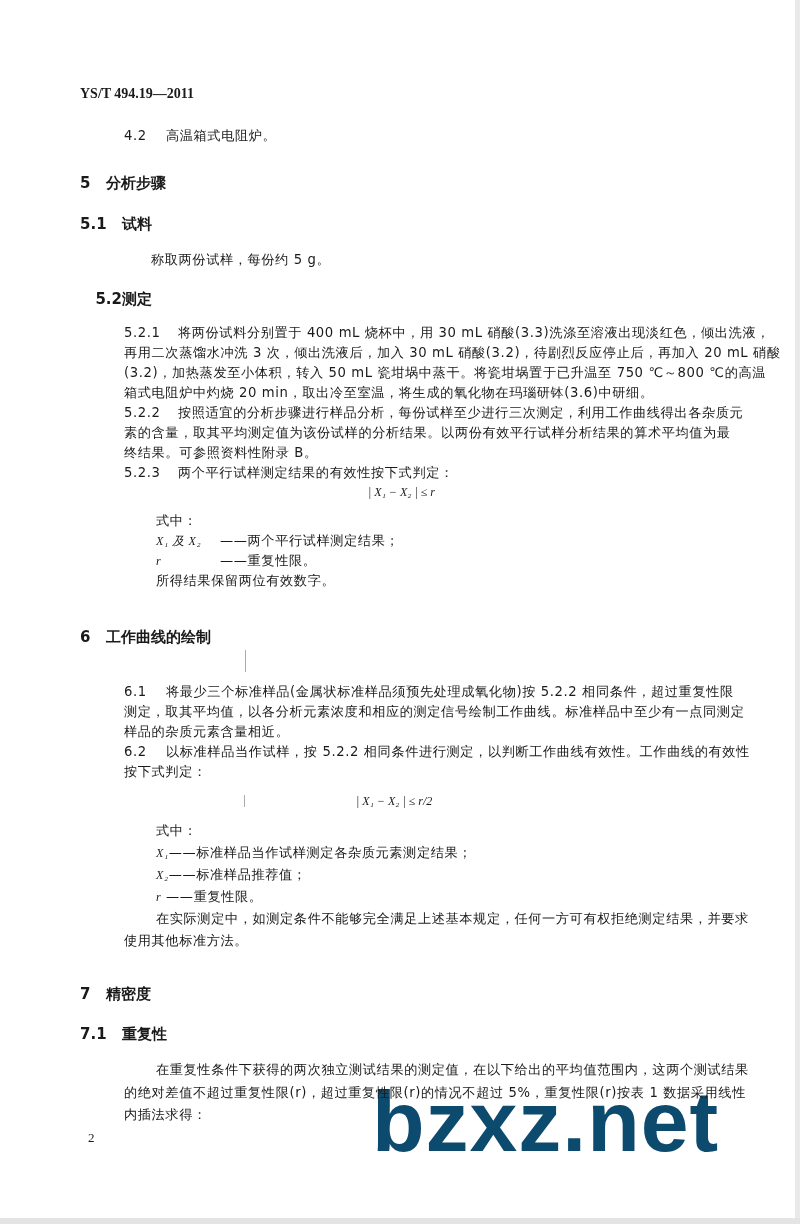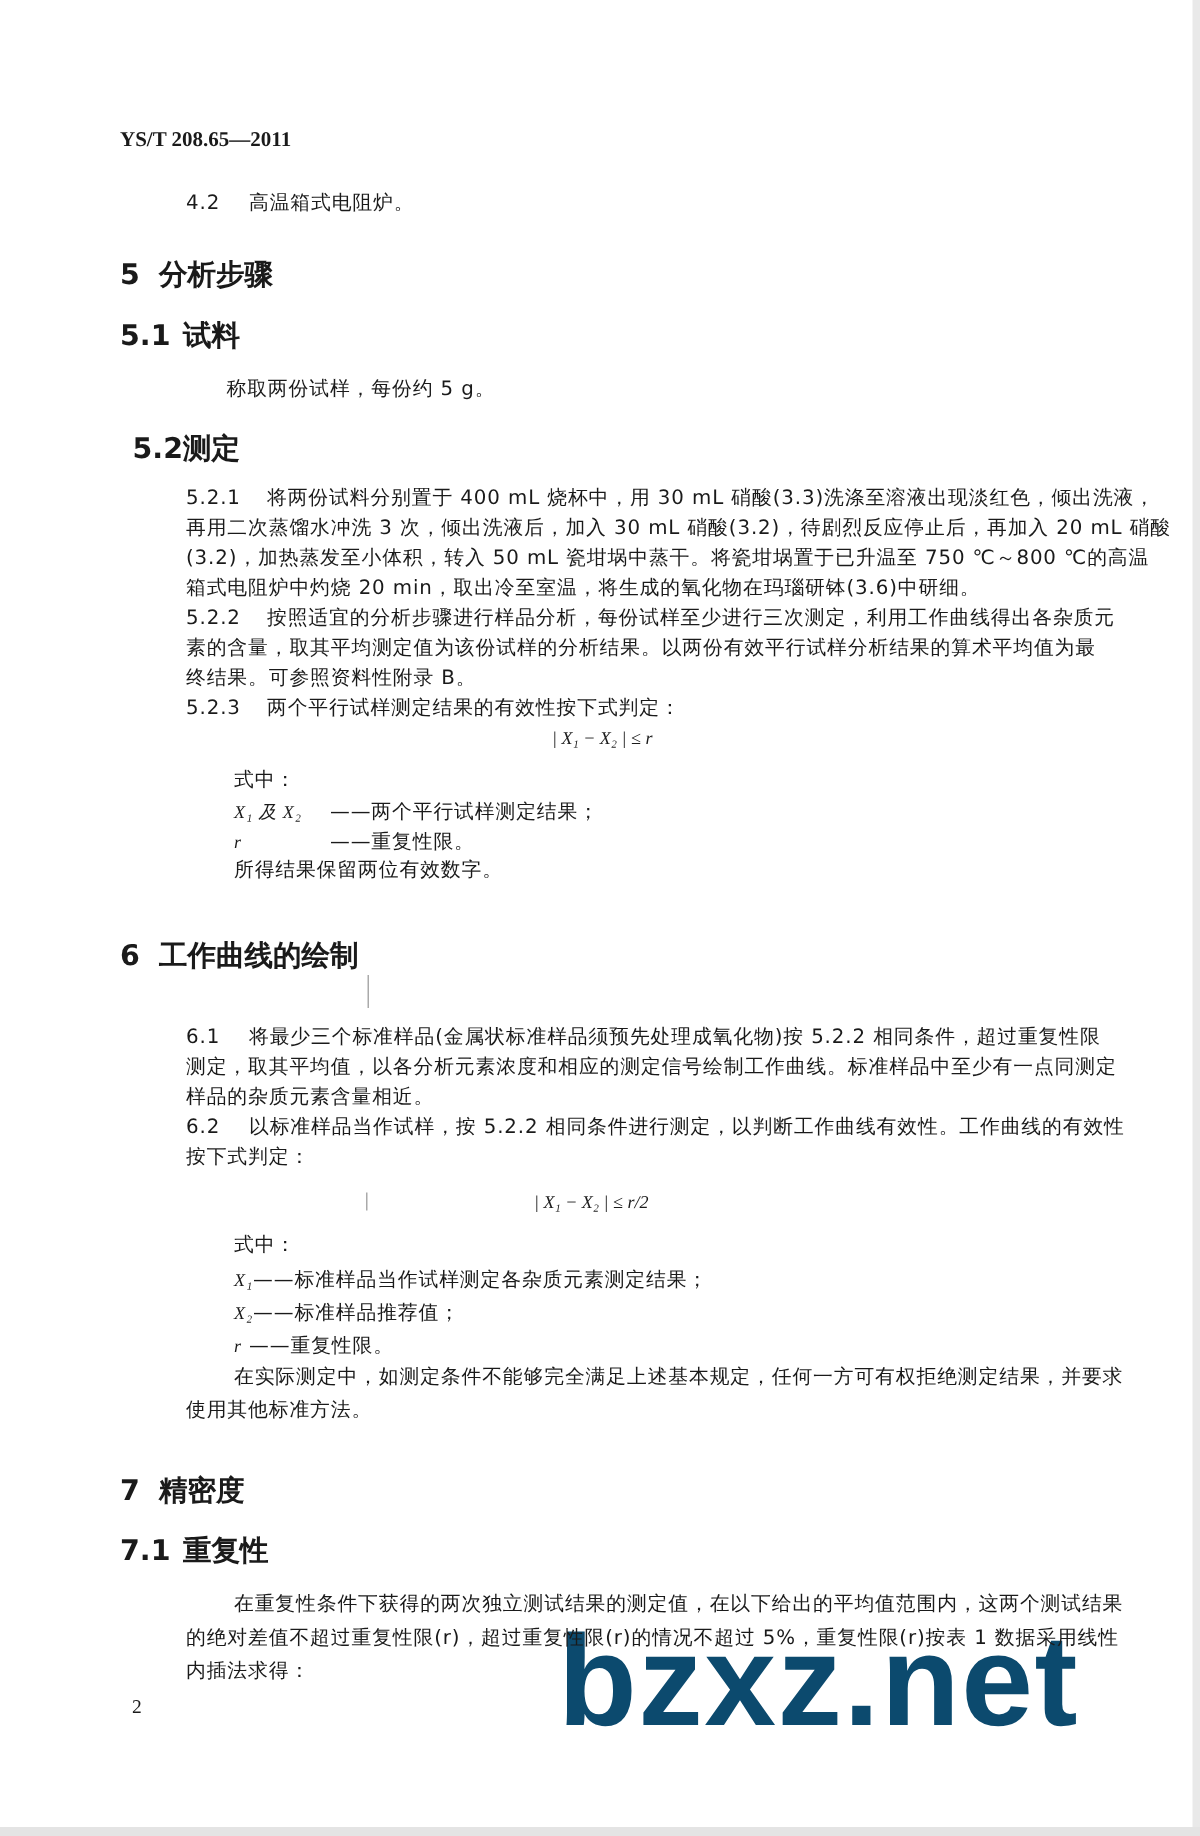--- a/index.html
+++ b/index.html
@@ -8,36 +8,36 @@
     font-family: "DejaVu Serif", "Liberation Serif", serif; color: #1a1a1a;
   }
   .page-edge-right { position: absolute; left: 795px; top: 0; width: 5px; height: 1224px; background: #e9e9e9; }
   .page-edge-bottom { position: absolute; left: 0; top: 1218px; width: 800px; height: 6px; background: #e4e4e4; }
   .watermark {
     position: absolute; left: 372px; top: 1078px; font-family: "Liberation Sans", "DejaVu Sans", sans-serif;
     font-weight: bold; font-size: 86px; color: #0c4a6e; letter-spacing: 1px; line-height: 1;
   }
   .line { position: absolute; white-space: nowrap; font-size: 14px; line-height: 18px; }
   .hdr { font-family: "Liberation Serif", "DejaVu Serif", serif; font-weight: bold; font-size: 14px; }
-  .h { font-family: "DejaVu Sans", "Liberation Sans", sans-serif; font-weight: bold; font-size: 19px; }
+  .h { font-family: "DejaVu Sans", "Liberation Sans", sans-serif; font-weight: bold; font-size: 15px; }
   .sec-num { display: inline-block; width: 26px; font-family: "DejaVu Sans", sans-serif; }
   .sub-num { display: inline-block; width: 42px; font-family: "DejaVu Sans", sans-serif; }
   .body { font-family: "DejaVu Sans", "Liberation Sans", sans-serif; font-size: 13.2px; letter-spacing: 0.6px; margin-left: 44px; }
   .formula { font-family: "Liberation Serif", "DejaVu Serif", serif; font-style: italic; font-size: 12px; }
   .artifact { position: absolute; width: 1px; background: #aaaaaa; }
   .pageno { font-family: "Liberation Serif", serif; font-size: 13px; }
 </style>
 </head>
 <body>
 
 <div class="page-edge-right"></div>
 <div class="page-edge-bottom"></div>
 <div class="watermark">bzxz.net</div>
 
-<div class="line hdr" style="left:80px; top:85px;">YS/T 208.65—2011</div>
+<div class="line hdr" style="left:80px; top:85px;">YS/T 494.19—2011</div>
 
 <div class="line body" style="left:80px; top:127px;">
   <span class="sec-num" style="width:42px">4.2</span><span>高温箱式电阻炉。</span>
 </div>
 
 <div class="line h" style="left:80px; top:174px;">
   <span class="sec-num">5</span><span>分析步骤</span>
 </div>
 
 <div class="line h" style="left:80px; top:215px;">

